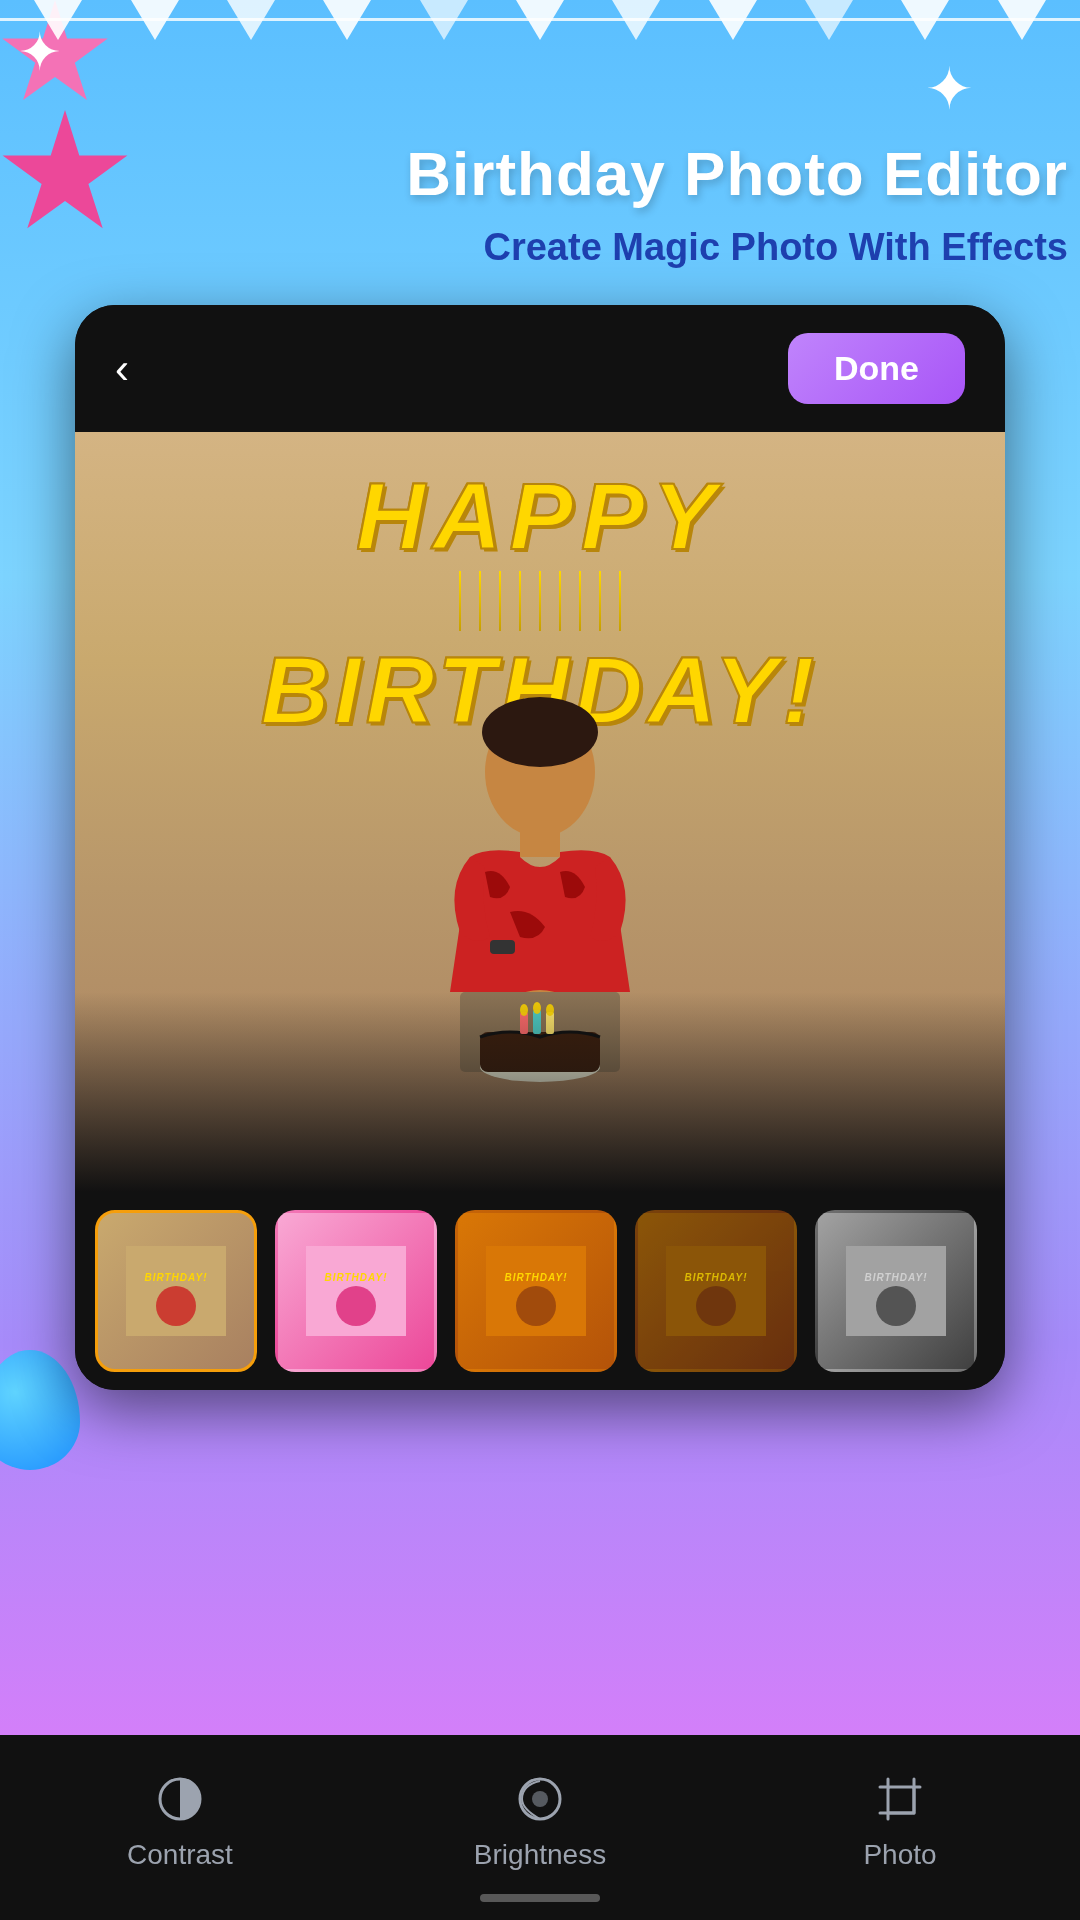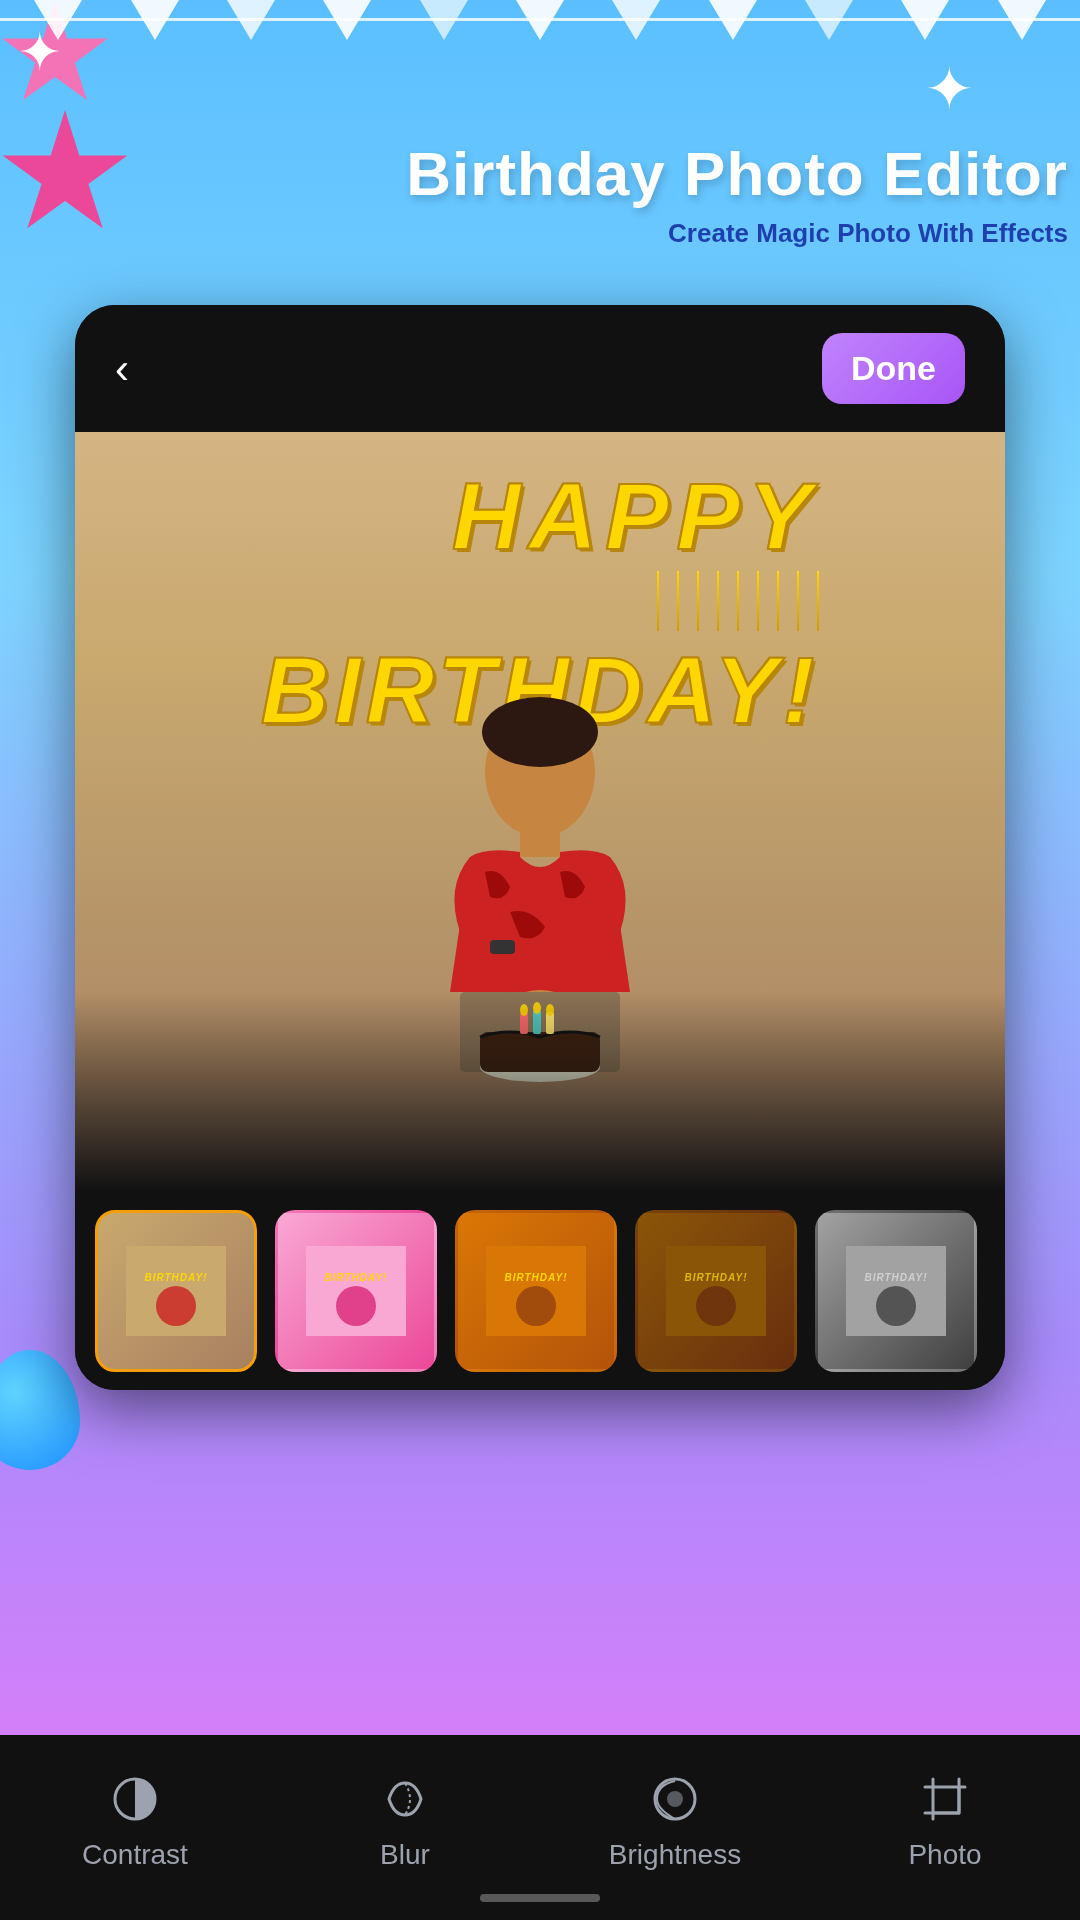--- a/index.html
+++ b/index.html
@@ -63,24 +63,24 @@
     .app-title {
       font-size: 62px;
       font-weight: 900;
       color: white;
       text-shadow: 2px 4px 8px rgba(0,0,0,0.2);
       letter-spacing: 1px;
       line-height: 1.1;
     }
 
     .app-subtitle {
-      font-size: 26px;
+      font-size: 38px;
       font-weight: 700;
       color: #1e40af;
-      margin-top: 10px;
+      margin-top: 18px;
     }
 
     
     .phone-card {
       position: absolute;
       top: 305px;
       left: 75px;
       width: 930px;
       background: #111;
       border-radius: 40px;
@@ -114,21 +114,21 @@
       font-size: 40px;
       font-weight: 600;
       color: white;
     }
 
     .done-btn {
       background: linear-gradient(135deg, #c084fc, #a855f7);
       color: white;
       border: none;
       border-radius: 20px;
-      padding: 16px 29px;
+      padding: 16px 46px;
       font-size: 34px;
       font-weight: 600;
       cursor: pointer;
     }
 
     
     .image-area {
       width: 100%;
       height: 760px;
       background: #1a1a1a;
@@ -144,21 +144,21 @@
       position: relative;
       display: flex;
       flex-direction: column;
       align-items: center;
     }
 
     .happy-birthday-text {
       margin-top: 30px;
       display: flex;
       flex-direction: column;
-      align-items: flex-end;
+      align-items: center;
       gap: 5px;
     }
 
     .hb-happy {
       font-size: 95px;
       font-weight: 900;
       color: #ffd700;
       text-shadow: 3px 3px 0 #b8860b, -1px -1px 0 #b8860b;
       letter-spacing: 8px;
       font-style: italic;
@@ -569,29 +569,20 @@
     <div class="tool-icon">
       <svg viewBox="0 0 52 52" fill="none" xmlns="http://www.w3.org/2000/svg">
         <circle cx="26" cy="26" r="20" stroke="#9ca3af" stroke-width="3" fill="none"></circle>
         <path d="M26 6 A20 20 0 0 1 26 46 Z" fill="#9ca3af"></path>
       </svg>
     </div>
     <span class="tool-label">Contrast</span>
   </div>
 
 
-  <div class="tool-item">
-    <div class="tool-icon">
-      <svg viewBox="0 0 52 52" fill="none" xmlns="http://www.w3.org/2000/svg">
-        <path d="M10 26 Q15 10, 26 10 Q37 10, 42 26 Q37 42, 26 42 Q15 42, 10 26 Z" stroke="#9ca3af" stroke-width="3" fill="none"></path>
-        <path d="M26 10 Q31 18, 31 26 Q31 34, 26 42" stroke="#9ca3af" stroke-width="2" fill="none" stroke-dasharray="3,3"></path>
-      </svg>
-    </div>
-    <span class="tool-label">Blur</span>
-  </div>
 
   <div class="tool-item">
     <div class="tool-icon">
       <svg viewBox="0 0 52 52" fill="none" xmlns="http://www.w3.org/2000/svg">
         <circle cx="26" cy="26" r="20" stroke="#9ca3af" stroke-width="3" fill="none"></circle>
         <path d="M26 46 Q8 36, 8 26 Q8 12, 26 8" stroke="#9ca3af" stroke-width="2" fill="none"></path>
         <circle cx="26" cy="26" r="8" fill="#9ca3af" opacity="0.5"></circle>
       </svg>
     </div>
     <span class="tool-label">Brightness</span>

